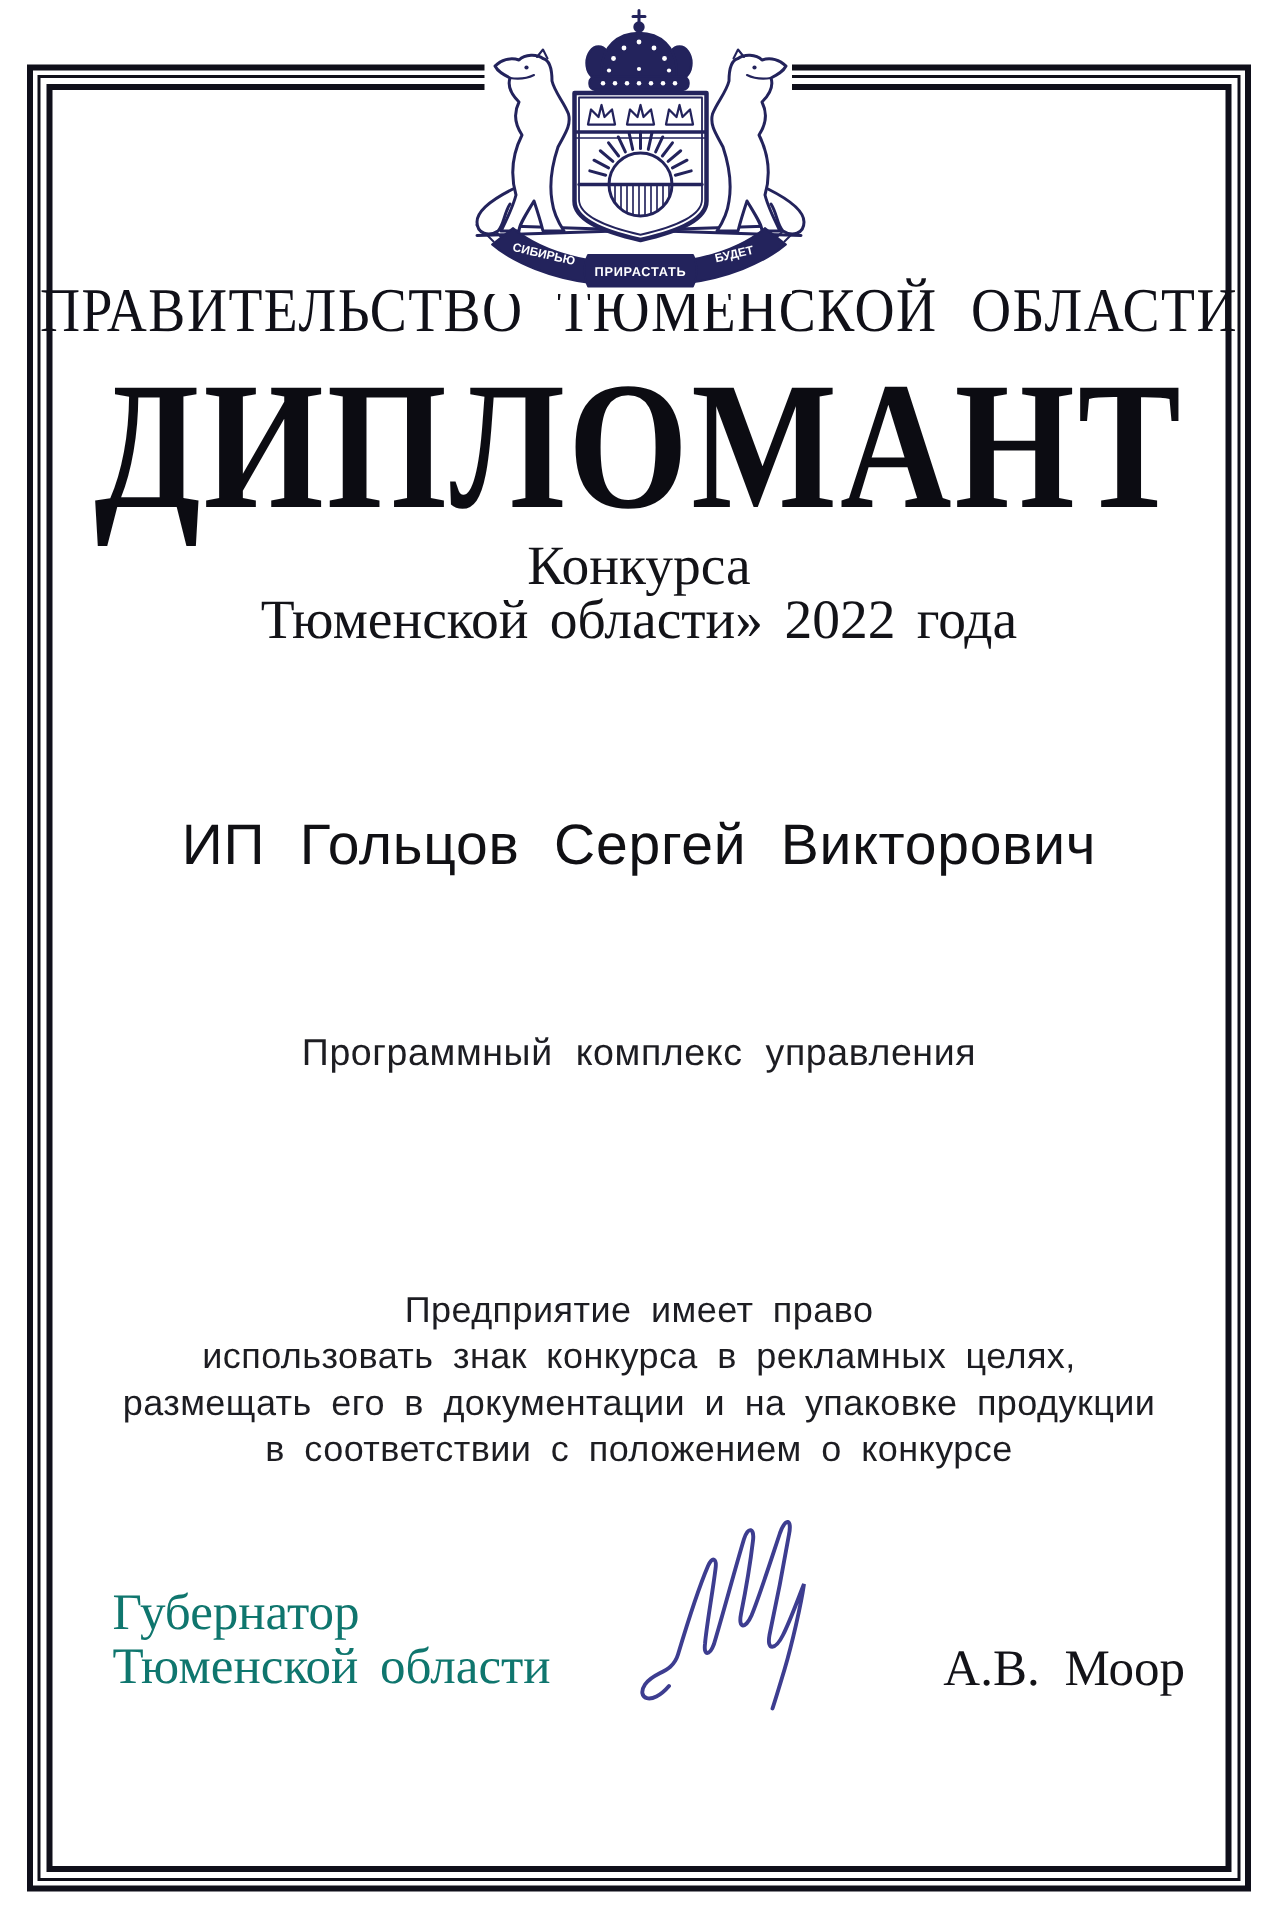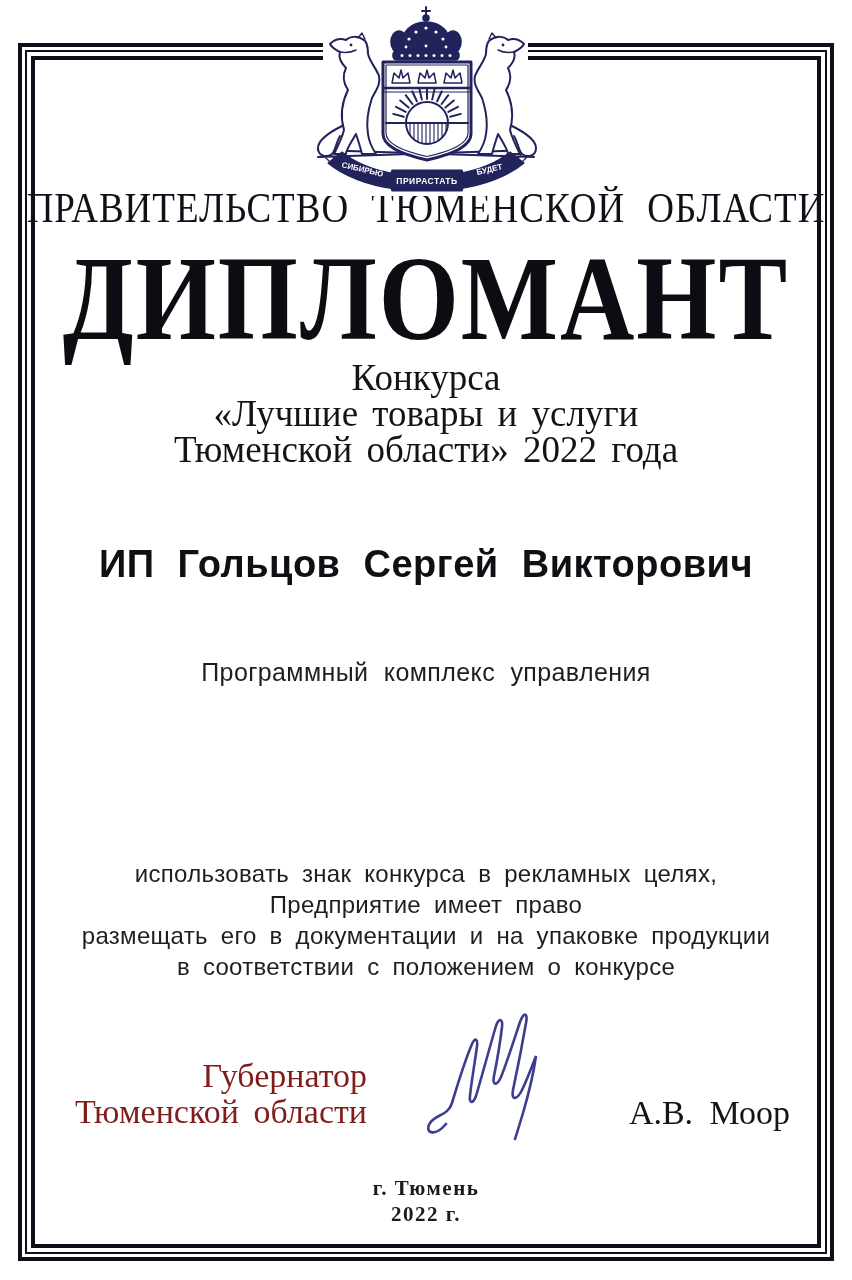--- a/index.html
+++ b/index.html
@@ -28,29 +28,29 @@
   }
   .main-title { top:228px; }
   .main-title span {
     display:inline-block; transform:scaleY(1.18); transform-origin:center top;
     font-family:"Liberation Serif", serif; font-size:103px; font-weight:bold;
     letter-spacing:2px; white-space:nowrap; color:#0c0c12;
   }
   .contest { top:360px; font-size:37px; line-height:36px; word-spacing:5px; color:#131318; }
   .recipient-name {
     top:543px; font-family:"Liberation Sans", sans-serif; font-size:38px;
-    font-weight:bold; letter-spacing:.5px; word-spacing:12px; color:#101014;
+    font-weight:normal; letter-spacing:.5px; word-spacing:12px; color:#101014;
   }
-  .product { top:658px; font-family:"Liberation Sans", sans-serif;
+  .product { top:688px; font-family:"Liberation Sans", sans-serif;
     font-size:25px; line-height:29px; letter-spacing:.4px; word-spacing:8px; color:#1d1d22; }
   .rights { top:858px; font-family:"Liberation Sans", sans-serif;
     font-size:24px; line-height:31px; letter-spacing:.3px; word-spacing:6px; color:#1d1d22; }
 
   .governor { position:absolute; left:75px; top:1058px; font-size:34px;
-    line-height:36px; word-spacing:6px; color:#7f1d1d;text-align:right; }
+    line-height:36px; word-spacing:6px; color:#0f766e; }
   .signer-name { position:absolute; right:62px; top:1094px; font-size:34px;
     word-spacing:8px; color:#131318;margin-left:36px; }
   .signature { position:absolute; left:420px; top:1006px; }
 
   .footer { top:1175px; font-size:21px; font-weight:600; line-height:26px;
     letter-spacing:1.5px; color:#1a1a20; }
 </style>
 </head>
 <body>
 
@@ -155,46 +155,41 @@
   <div class="center-text gov-heading">
     <span>ПРАВИТЕЛЬСТВО ТЮМЕНСКОЙ ОБЛАСТИ</span>
   </div>
 
   <div class="center-text main-title">
     <span>ДИПЛОМАНТ</span>
   </div>
 
   <div class="center-text contest">
     <div>Конкурса</div>
-    <div>«Лучшие товары и услуги</div>
     <div>Тюменской области» 2022 года</div>
   </div>
 
   <div class="center-text recipient-name">ИП Гольцов Сергей Викторович</div>
 
   <div class="center-text product">
     <div>Программный комплекс управления</div>
   </div>
 
   <div class="center-text rights">
+    <div>Предприятие имеет право</div>
     <div>использовать знак конкурса в рекламных целях,</div>
-    <div>Предприятие имеет право</div>
     <div>размещать его в документации и на упаковке продукции</div>
     <div>в соответствии с положением о конкурсе</div>
   </div>
 
   <div class="governor">
     <div>Губернатор</div>
     <div>Тюменской области</div>
   </div>
 
   <svg class="signature" width="160" height="140" viewBox="0 0 160 140">
     <path d="M26,118 C14,132 4,126 10,117 C16,108 28,110 32,97 C38,77 46,52 52,38 C55,31 58,33 57,40 C55,56 51,78 50,90 C49,98 53,98 56,90 C62,70 70,40 76,20 C79,11 83,13 82,21 C80,38 76,60 74,70 C72,80 77,80 81,71 C86,59 94,34 100,16 C104,5 108,7 106,17 C102,40 96,70 93,84 C91,95 97,94 102,84 C107,74 112,60 116,50 C114,64 108,90 103,107 C100,117 97,127 95,133" fill="none" stroke="#3d3d90" stroke-width="2.6" stroke-linecap="round"></path>
   </svg>
 
   <div class="signer-name">А.В. Моор</div>
 
-  <div class="center-text footer">
-    <div>г. Тюмень</div>
-    <div>2022 г.</div>
-  </div>
 
 </div>
 
 </body></html>

